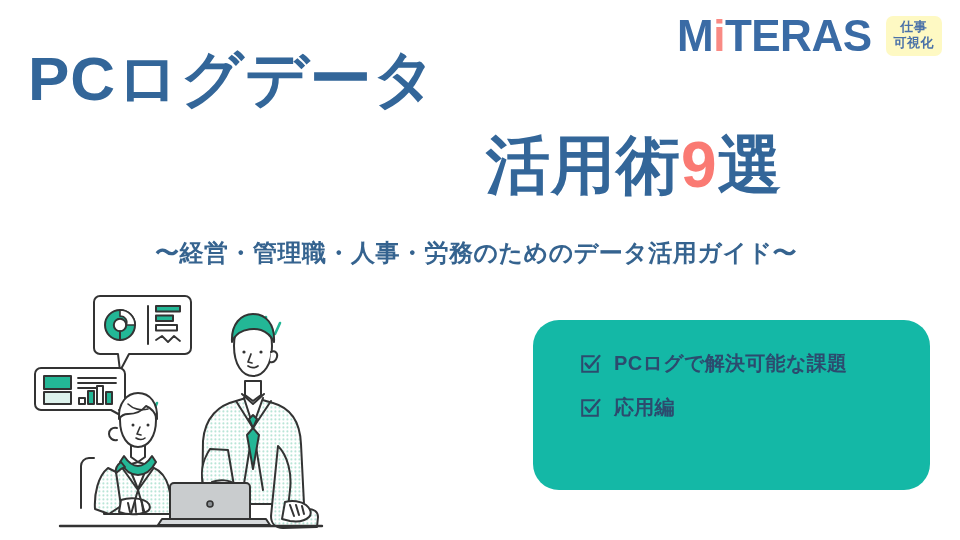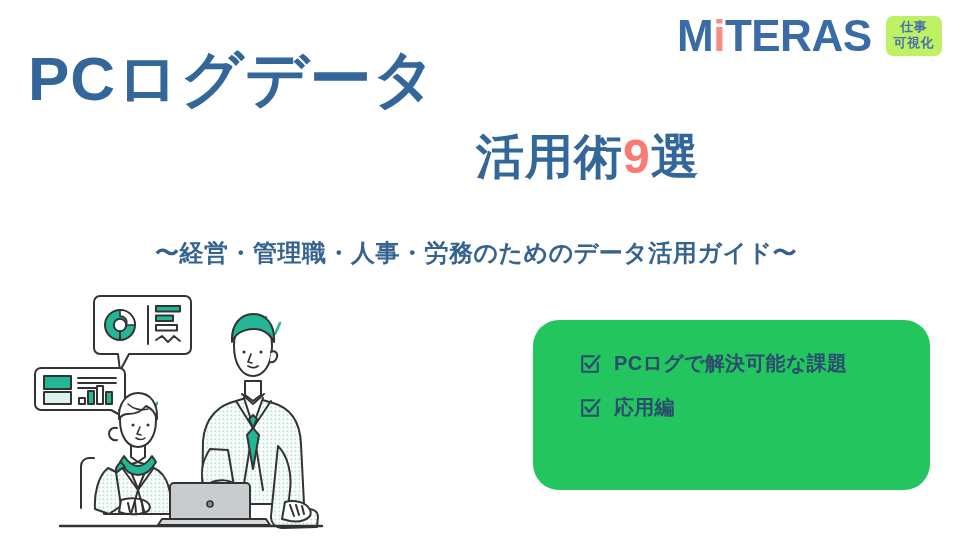--- a/index.html
+++ b/index.html
@@ -18,56 +18,56 @@
     display:flex; align-items:center; gap:14px;
   }
   .logo-wordmark {
     font-size:44px; line-height:1;
     font-weight:700; letter-spacing:-0.5px;
     color:#3A6BA5; white-space:nowrap;
     font-family:"Liberation Sans","DejaVu Sans",sans-serif;
   }
   .logo-wordmark .logo-i { color:#F98A84; }
   .logo-badge {
-    background:#bef264; border-radius:7px;
+    background:#fef9c3; border-radius:7px;
     padding:4px 8px 5px; text-align:center;
     display:flex; flex-direction:column; gap:1px;
   }
   .logo-badge span {
     color:#4A71A8; font-size:13px; line-height:1.15;
     font-weight:600; letter-spacing:0.5px; white-space:nowrap;
   }
 
   
   .headline-1 {
     position:absolute; left:16px; top:48px;
     font-size:62px; line-height:1;
     font-weight:700; color:#336699;
     letter-spacing:1px; white-space:nowrap;margin-left:12px;
   }
   .headline-2 {
-    position:absolute; left:476px; top:133px;
-    font-size:48px; line-height:1;
+    position:absolute; left:486px; top:133px;
+    font-size:64px; line-height:1;
     font-weight:700; color:#336699;
     letter-spacing:1px; white-space:nowrap;
   }
   .headline-2 .num { color:#FA7A73; }
   .subtitle {
     position:absolute; left:0; right:8px; top:239px;
     text-align:center;
     font-size:24px; line-height:1.2;
     font-weight:600; color:#35638F;
     letter-spacing:0.5px; white-space:nowrap;
   }
 
   
   .checklist-panel {
     position:absolute; left:533px; top:320px;
     width:397px; height:170px;
-    background:#22c55e; border-radius:26px;
+    background:#14b8a6; border-radius:26px;
     padding:30px 0 0 46px;
   }
   .check-item {
     display:flex; align-items:center; gap:13px;
     margin-bottom:17px;
   }
   .check-item:last-child { margin-bottom:0;text-align:right; }
   .check-icon { flex:0 0 auto; width:22px; height:22px; display:block; }
   .check-label {
     font-size:20px; font-weight:700;

